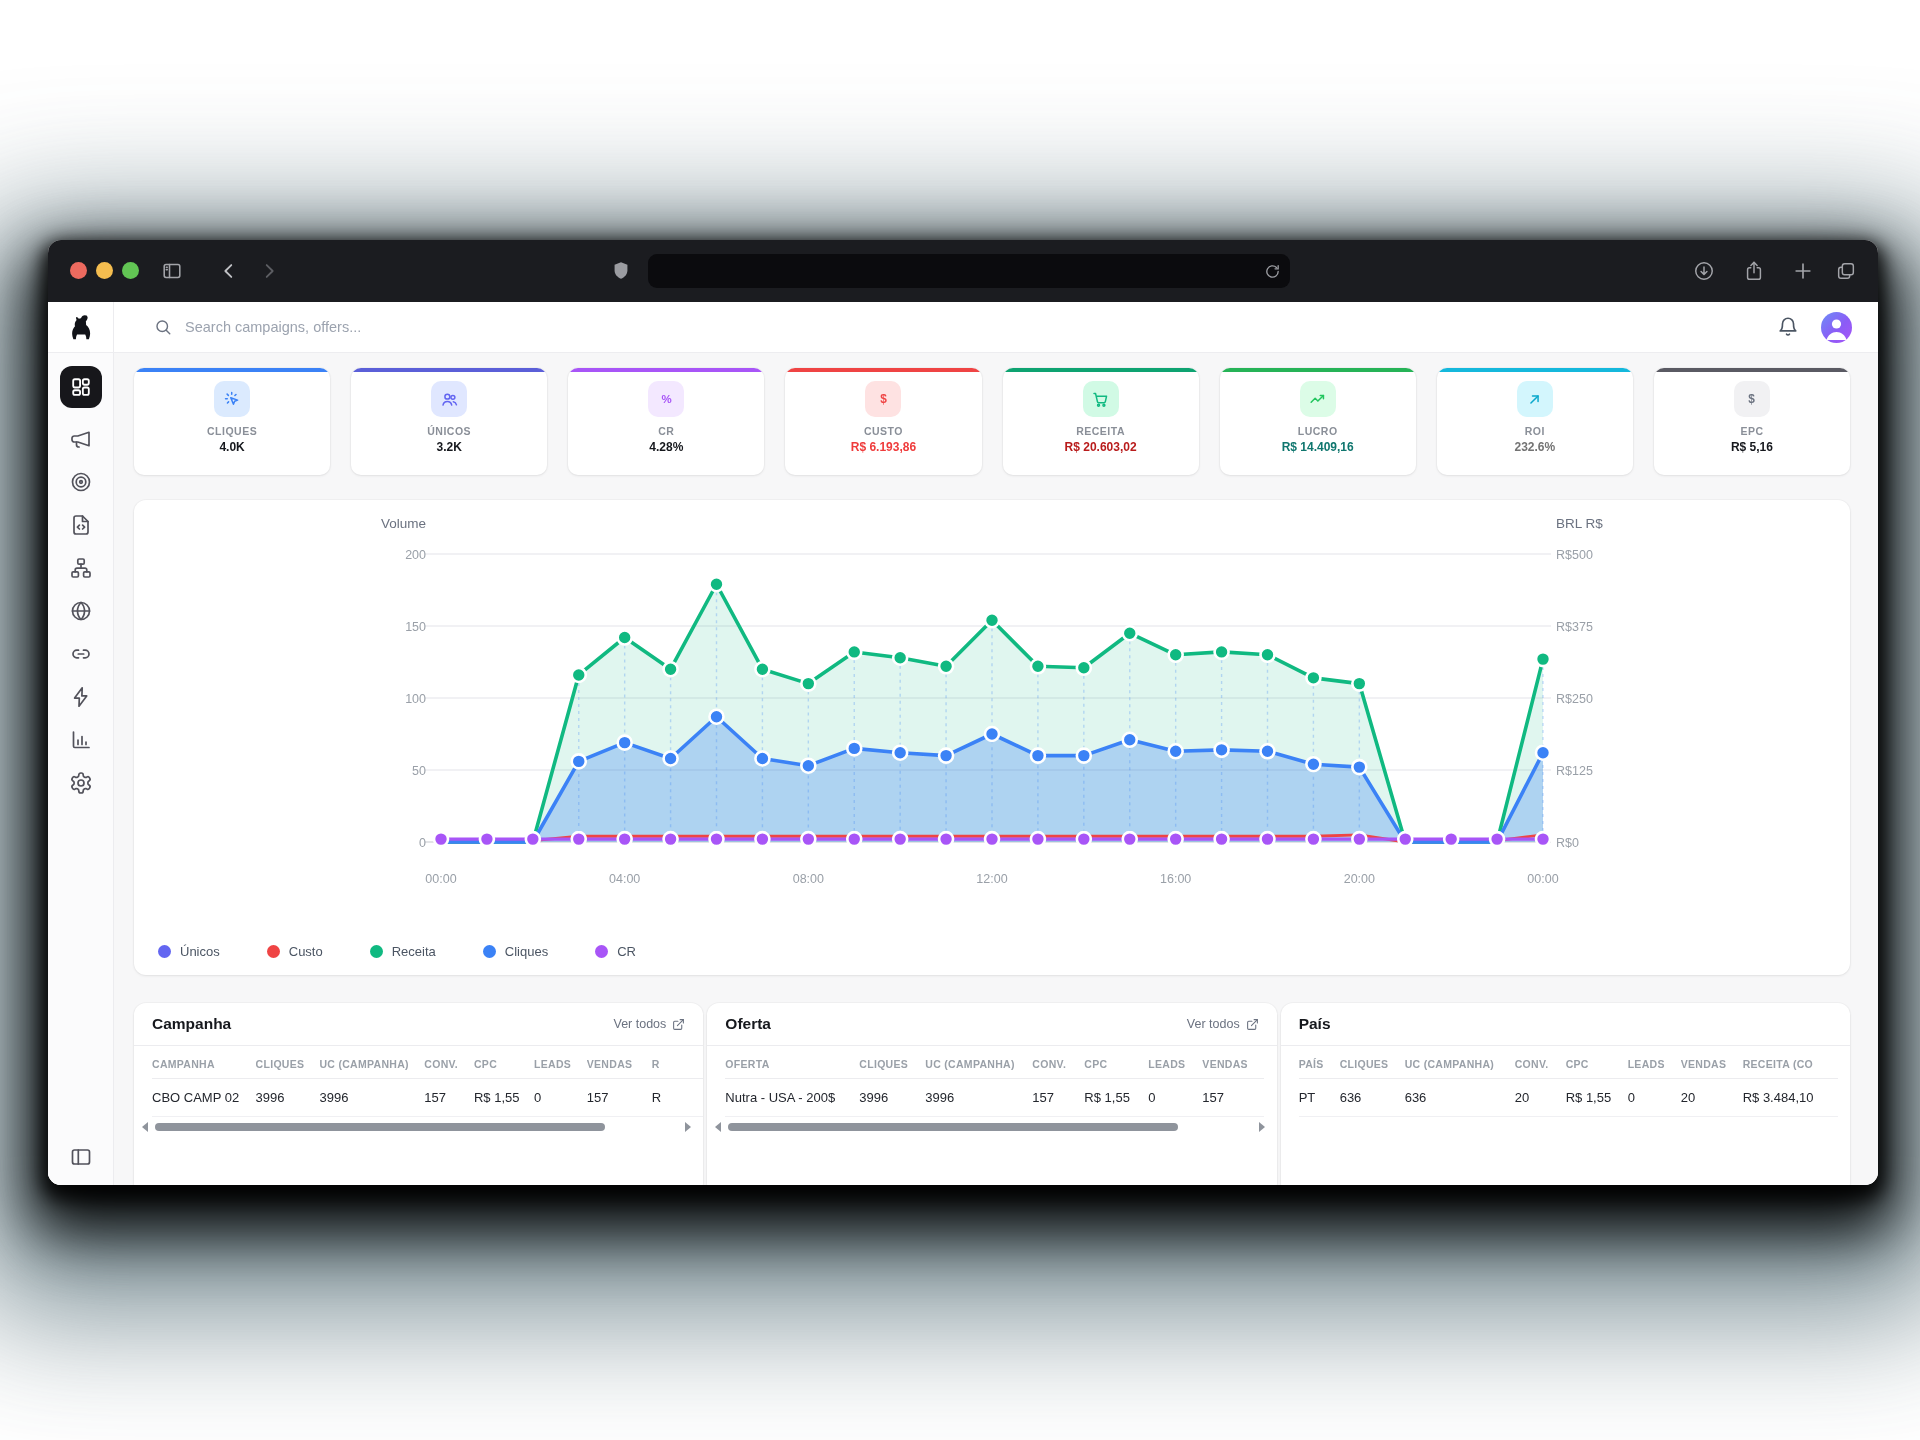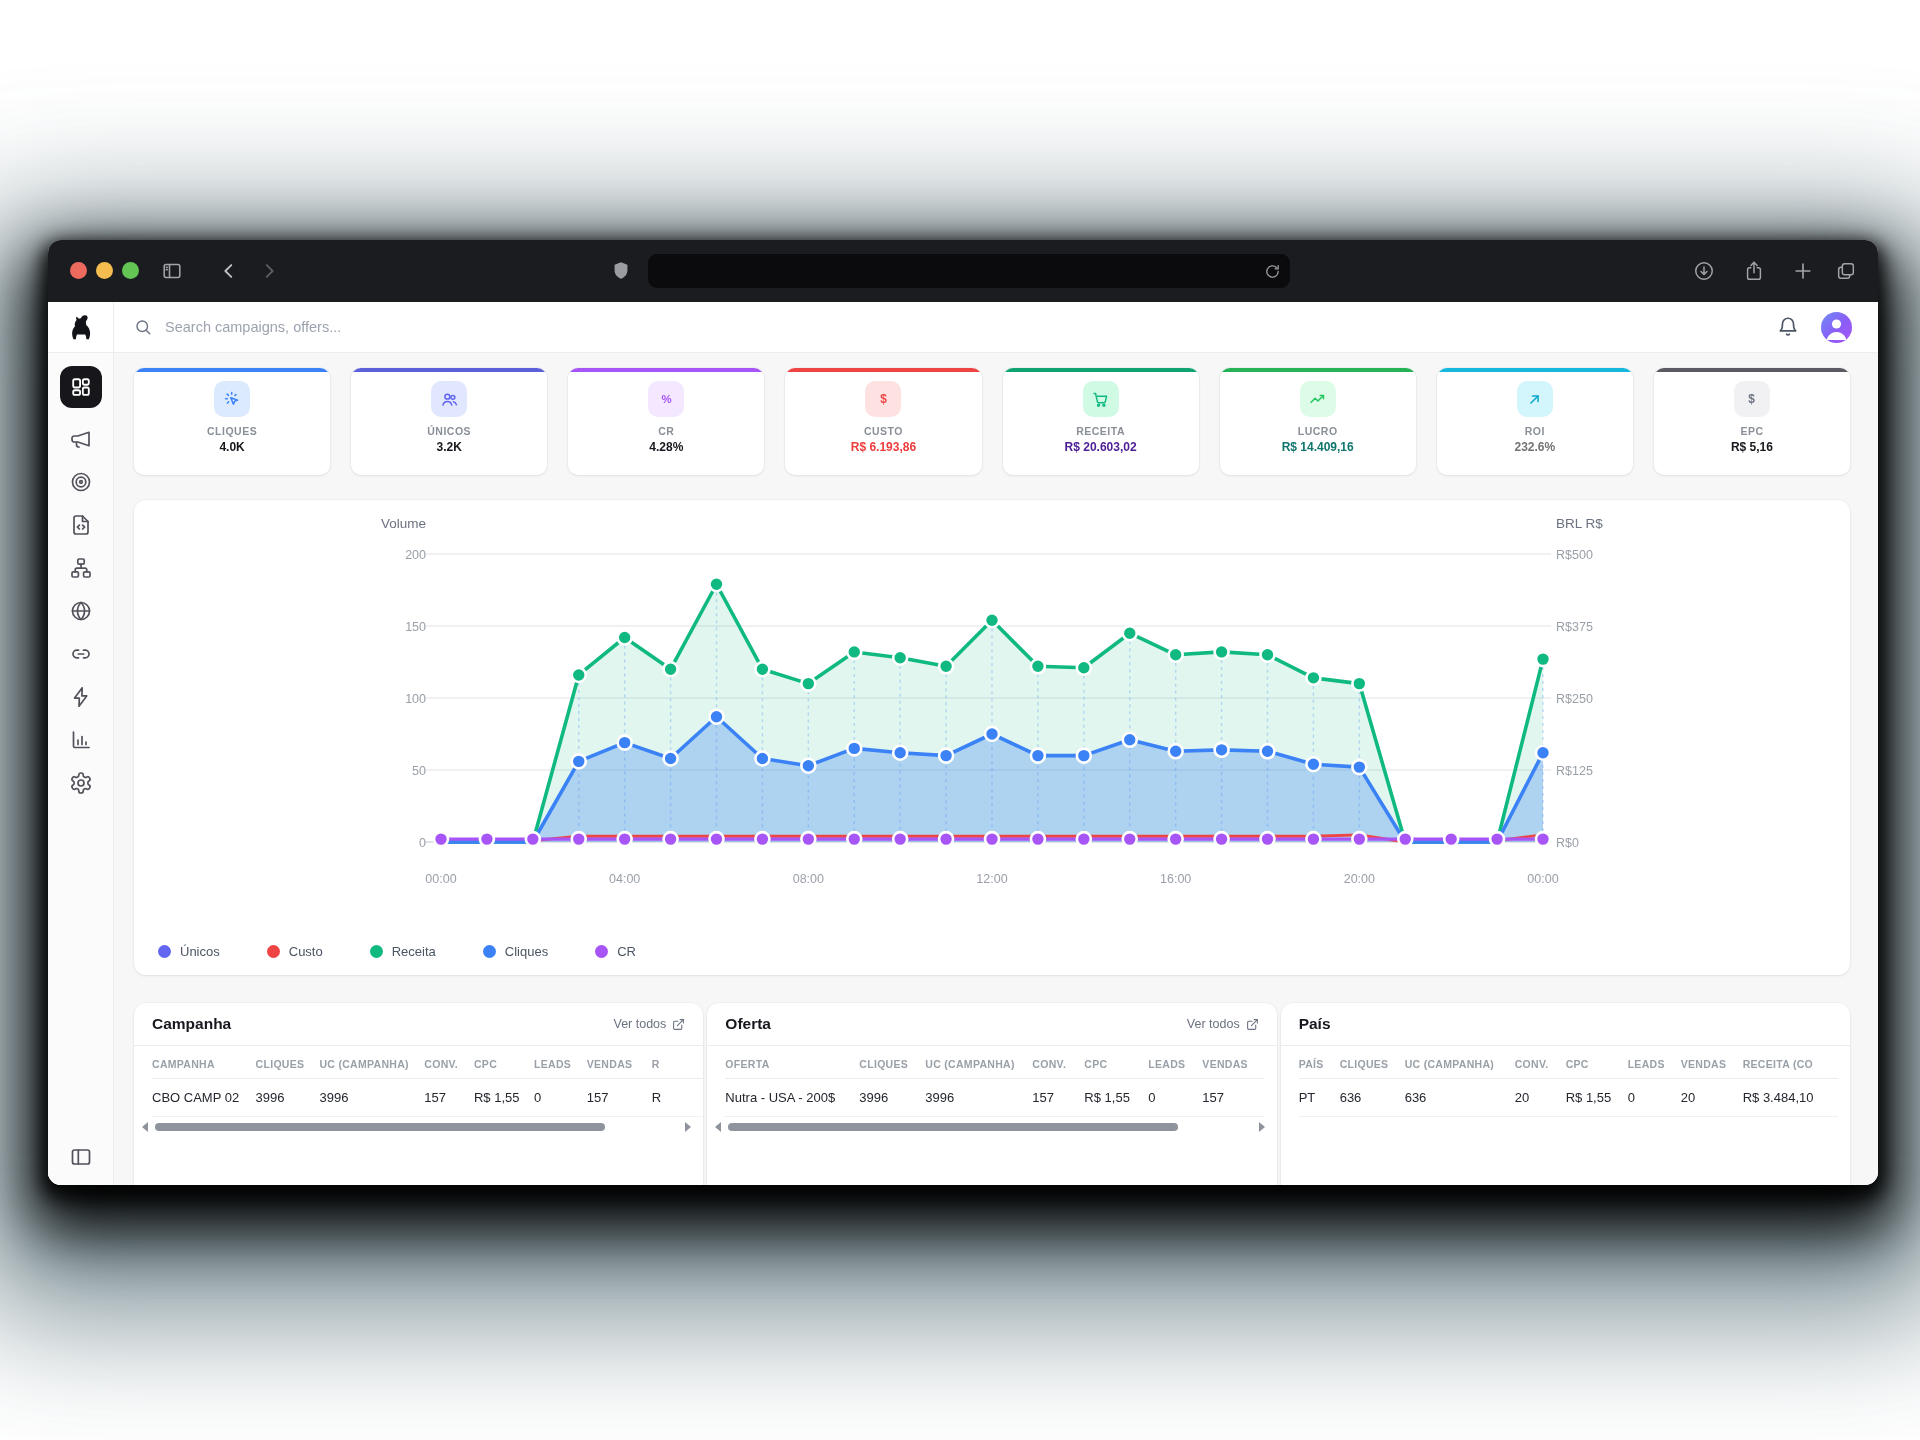--- a/index.html
+++ b/index.html
@@ -15,21 +15,21 @@
   .tl{position:absolute;top:22px;width:17px;height:17px;border-radius:50%;}
   .tb-ico{position:absolute;top:20px;width:22px;height:22px;color:#a3a4a9;}
   .tb-ico svg{width:22px;height:22px;display:block;}
   .urlbar{position:absolute;left:600px;top:14px;width:642px;height:34px;border-radius:9px;
           background:#0b0b0e;display:flex;align-items:center;justify-content:flex-end;padding:0 9px;box-sizing:border-box;}
   .urlbar .rel{width:17px;height:17px;color:#9b9ca1;}
   .urlbar svg{width:17px;height:17px;display:block;}
 
   
   .app{height:883px;display:flex;flex-direction:column;background:#f7f7f8;}
-  .topbar{height:50px;min-height:50px;background:#fff;border-bottom:1px solid #ededf0;display:flex;align-items:center;}
+  .topbar{height:50px;min-height:50px;background:#fff;border-bottom:1px solid #ededf0;display:flex;align-items:center;gap:20px;}
   .logo-cell{width:65px;min-width:65px;height:100%;display:flex;align-items:center;justify-content:center;border-right:1px solid #ececef;}
   .logo-cell svg{width:30px;height:30px;}
   .search-wrap{display:flex;align-items:center;gap:11px;margin-left:20px;flex:1;}
   .search-wrap .sico{width:18px;height:18px;color:#6b7280;}
   .search-wrap svg{width:18px;height:18px;display:block;}
   .search-input{border:none;outline:none;font-size:14.5px;color:#374151;width:420px;background:transparent;font-family:"Liberation Sans",sans-serif;}
   .search-input::placeholder{color:#9ca3af;}
   .top-actions{display:flex;align-items:center;gap:22px;margin-right:26px;}
   .bell{width:22px;height:22px;color:#4b5563;}
   .bell svg{width:22px;height:22px;display:block;}
@@ -320,21 +320,21 @@
               <div class="kpi-card">
                 <div class="kpi-strip" style="background:#0ea371"></div>
                 <div class="kpi-chip" style="background:#d1fae5;color:#10b981">
                   <svg viewBox="0 0 24 24" fill="none" stroke="currentColor" stroke-width="1.9" stroke-linecap="round" stroke-linejoin="round">
                     <circle cx="9.5" cy="19.2" r="1.2"></circle>
                     <circle cx="16.3" cy="19.2" r="1.2"></circle>
                     <path d="M3.8 4.5h2l2.3 10.2a1.6 1.6 0 0 0 1.6 1.3h6.8a1.6 1.6 0 0 0 1.6-1.3l1.5-6.7H7"></path>
                   </svg>
                 </div>
                 <div class="kpi-label">RECEITA</div>
-                <div class="kpi-value" style="color:#4c1d95">R$ 20.603,02</div>
+                <div class="kpi-value" style="color:#b91c1c">R$ 20.603,02</div>
               </div>
               <div class="kpi-card">
                 <div class="kpi-strip" style="background:#26b357"></div>
                 <div class="kpi-chip" style="background:#dcfce7;color:#22c55e">
                   <svg viewBox="0 0 24 24" fill="none" stroke="currentColor" stroke-width="1.9" stroke-linecap="round" stroke-linejoin="round">
                     <path d="M4 15.5l5-5 3.5 3.5 7-7"></path>
                     <path d="M15.5 7h4v4"></path>
                   </svg>
                 </div>
                 <div class="kpi-label">LUCRO</div>

